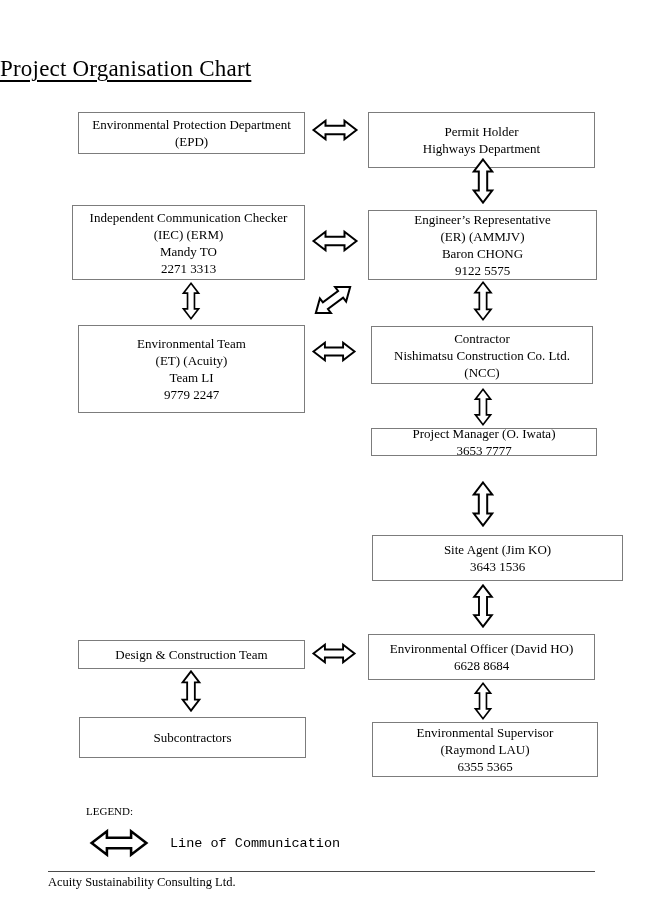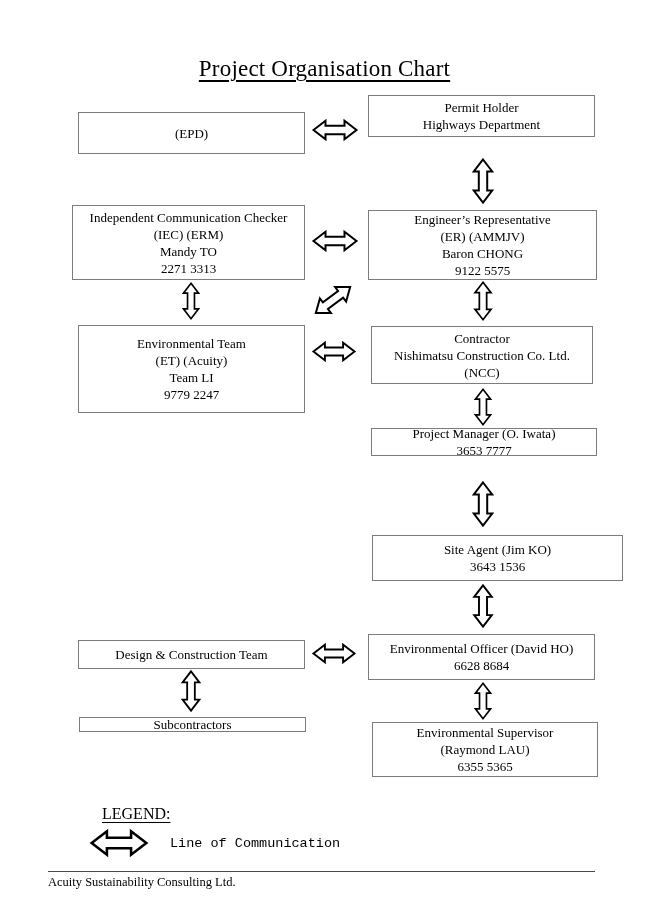--- a/index.html
+++ b/index.html
@@ -12,21 +12,21 @@
   }
   #canvas {
     position: relative;
     width: 649px; height: 918px;
     background: #ffffff;
     overflow: hidden;
   }
   .chart-title {
     position: absolute;
     left: 0; top: 56px; width: 649px;
-    text-align: center;
+    text-align: left;
     font-size: 23px;
     letter-spacing: 0.2px;
   }
   .chart-title span {
     text-decoration: underline;
     text-underline-offset: 4px;
     text-decoration-thickness: 1.5px;
   }
   .box {
     position: absolute;
@@ -36,23 +36,22 @@
     flex-direction: column;
     align-items: center;
     justify-content: center;
     text-align: center;
     font-size: 13px;
     line-height: 17px;
   }
   .arrow { position: absolute; overflow: visible; }
   .legend-heading {
     position: absolute;
-    left: 102px; top: 805px;
-    font-size: 16px;
-    text-decoration: underline;
+    left: 86px; top: 805px;
+    font-size: 11px;
     text-underline-offset: 3px;
   }
   .legend-label {
     position: absolute;
     left: 170px; top: 836px;
     font-size: 13.5px;
     font-family: Liberation Mono, monospace;
   }
   .footer-rule {
     position: absolute;
@@ -73,20 +72,21 @@
 
   <svg width="0" height="0" style="position:absolute" aria-hidden="true">
     <defs>
       <path id="dbl-arrow" d="M1.5,11 L13.5,1.8 L13.5,6.8 L32.5,6.8 L32.5,1.8 L44.5,11 L32.5,20.2 L32.5,15.2 L13.5,15.2 L13.5,20.2 Z" fill="#ffffff" stroke="#000000" stroke-width="2" stroke-linejoin="miter"></path>
     </defs>
   </svg>
 
   <div class="chart-title"><span>Project Organisation Chart</span></div>
 
   <div class="box" style="left:78px;top:112px;width:227px;height:42px">
+    <div>Environmental Protection Department</div>
     <div>(EPD)</div>
   </div>
 
   <div class="box" style="left:72px;top:205px;width:233px;height:75px">
     <div>Independent Communication Checker</div>
     <div>(IEC) (ERM)</div>
     <div>Mandy TO</div>
     <div>2271 3313</div>
   </div>
 
@@ -94,25 +94,25 @@
     <div>Environmental Team</div>
     <div>(ET) (Acuity)</div>
     <div>Team LI</div>
     <div>9779 2247</div>
   </div>
 
   <div class="box" style="left:78px;top:640px;width:227px;height:29px">
     <div>Design &amp; Construction Team</div>
   </div>
 
-  <div class="box" style="left:79px;top:717px;width:227px;height:15px">
+  <div class="box" style="left:79px;top:717px;width:227px;height:41px">
     <div>Subcontractors</div>
   </div>
 
-  <div class="box" style="left:368px;top:95px;width:227px;height:42px">
+  <div class="box" style="left:368px;top:112px;width:227px;height:56px">
     <div>Permit Holder</div>
     <div>Highways Department</div>
   </div>
 
   <div class="box" style="left:368px;top:210px;width:229px;height:70px">
     <div>Engineer’s Representative</div>
     <div>(ER) (AMMJV)</div>
     <div>Baron CHONG</div>
     <div>9122 5575</div>
   </div>

